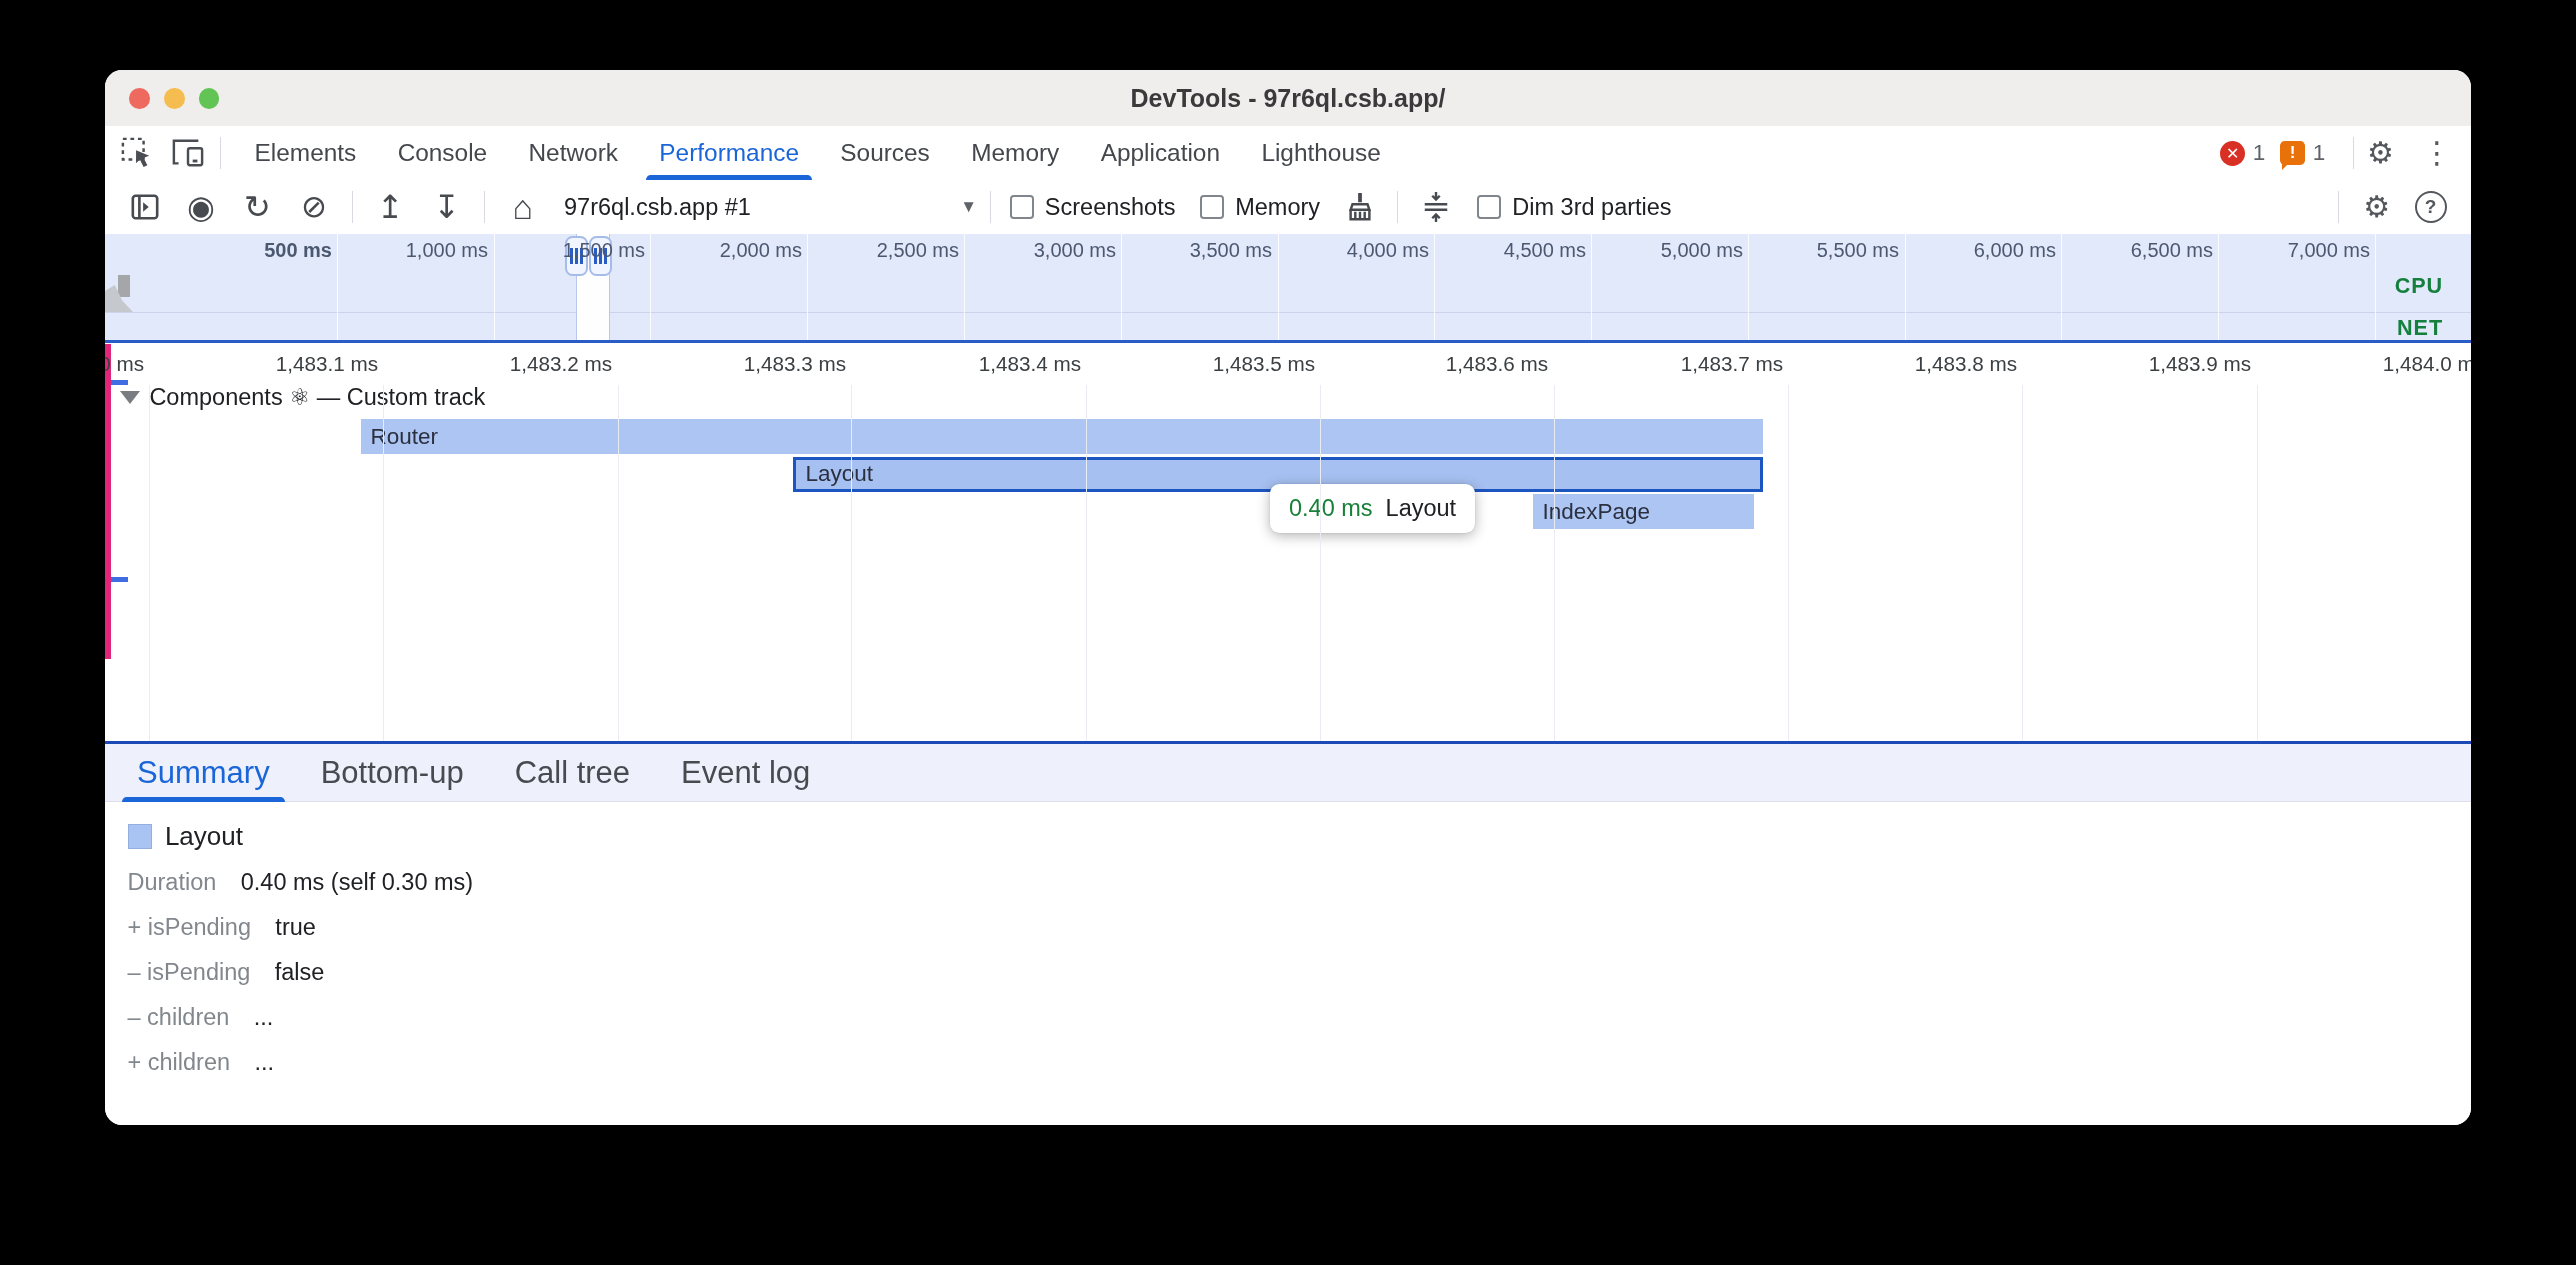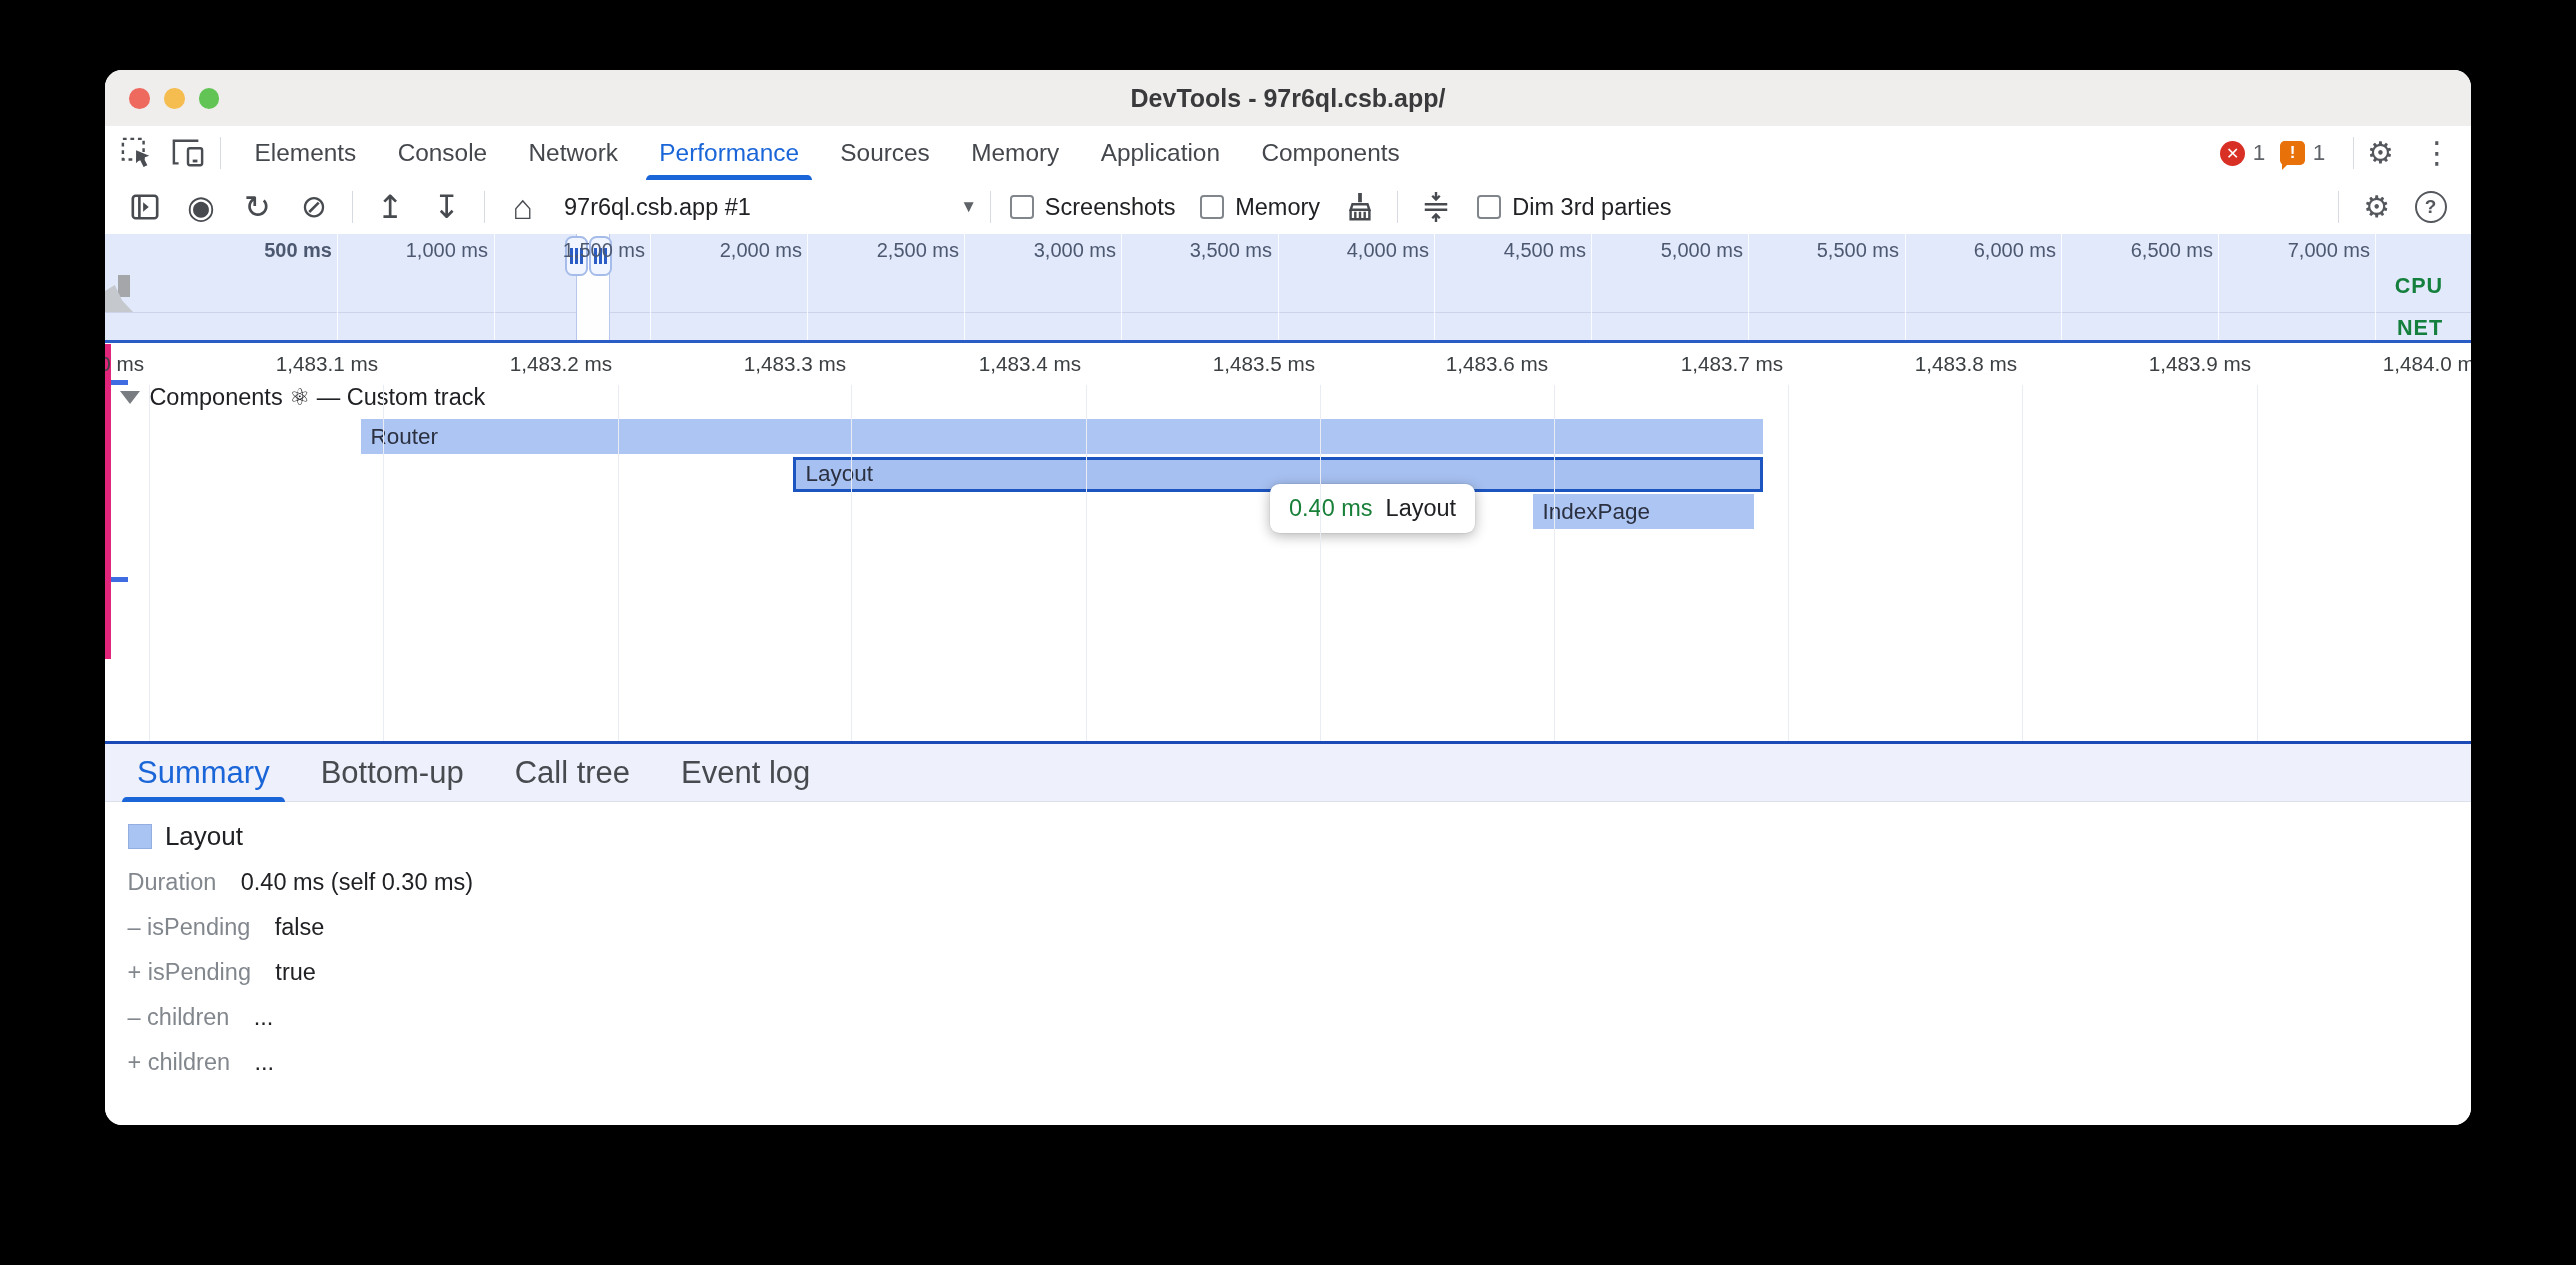--- a/index.html
+++ b/index.html
@@ -123,21 +123,21 @@
     </div>
     <div class="vdiv"></div>
     <div style="display:flex;">
         <div class="tab">Elements</div>
         <div class="tab">Console</div>
         <div class="tab">Network</div>
         <div class="tab sel">Performance</div>
         <div class="tab">Sources</div>
         <div class="tab">Memory</div>
         <div class="tab">Application</div>
-        <div class="tab">Components</div>
+        <div class="tab">Lighthouse</div>
       </div>
     <div class="tabbar-right">
       <div class="err-ico">✕</div>
       <div class="badge-num">1</div>
       <div class="warn-ico">!</div>
       <div class="badge-num">1</div>
       <div class="vdiv"></div>
       <div class="gear">⚙</div>
       <div class="kebab" style="margin-left:28px;">⋮</div>
     </div>
@@ -314,26 +314,26 @@
     <div class="sum-title-row">
       <div class="swatch"></div>
       <div class="sum-title">Layout</div>
     </div>
     <div class="sum-row">
       <span class="sum-label">Duration</span>
       <span class="sum-value">0.40 ms (self 0.30 ms)</span>
     </div>
     <div id="props-host">
         <div class="sum-row">
+          <span class="prop-name">+ isPending</span>
+          <span class="prop-value">true</span>
+        </div>
+        <div class="sum-row">
           <span class="prop-name">– isPending</span>
           <span class="prop-value">false</span>
-        </div>
-        <div class="sum-row">
-          <span class="prop-name">+ isPending</span>
-          <span class="prop-value">true</span>
         </div>
         <div class="sum-row">
           <span class="prop-name">– children</span>
           <span class="prop-value">...</span>
         </div>
         <div class="sum-row">
           <span class="prop-name">+ children</span>
           <span class="prop-value">...</span>
         </div>
       </div>

